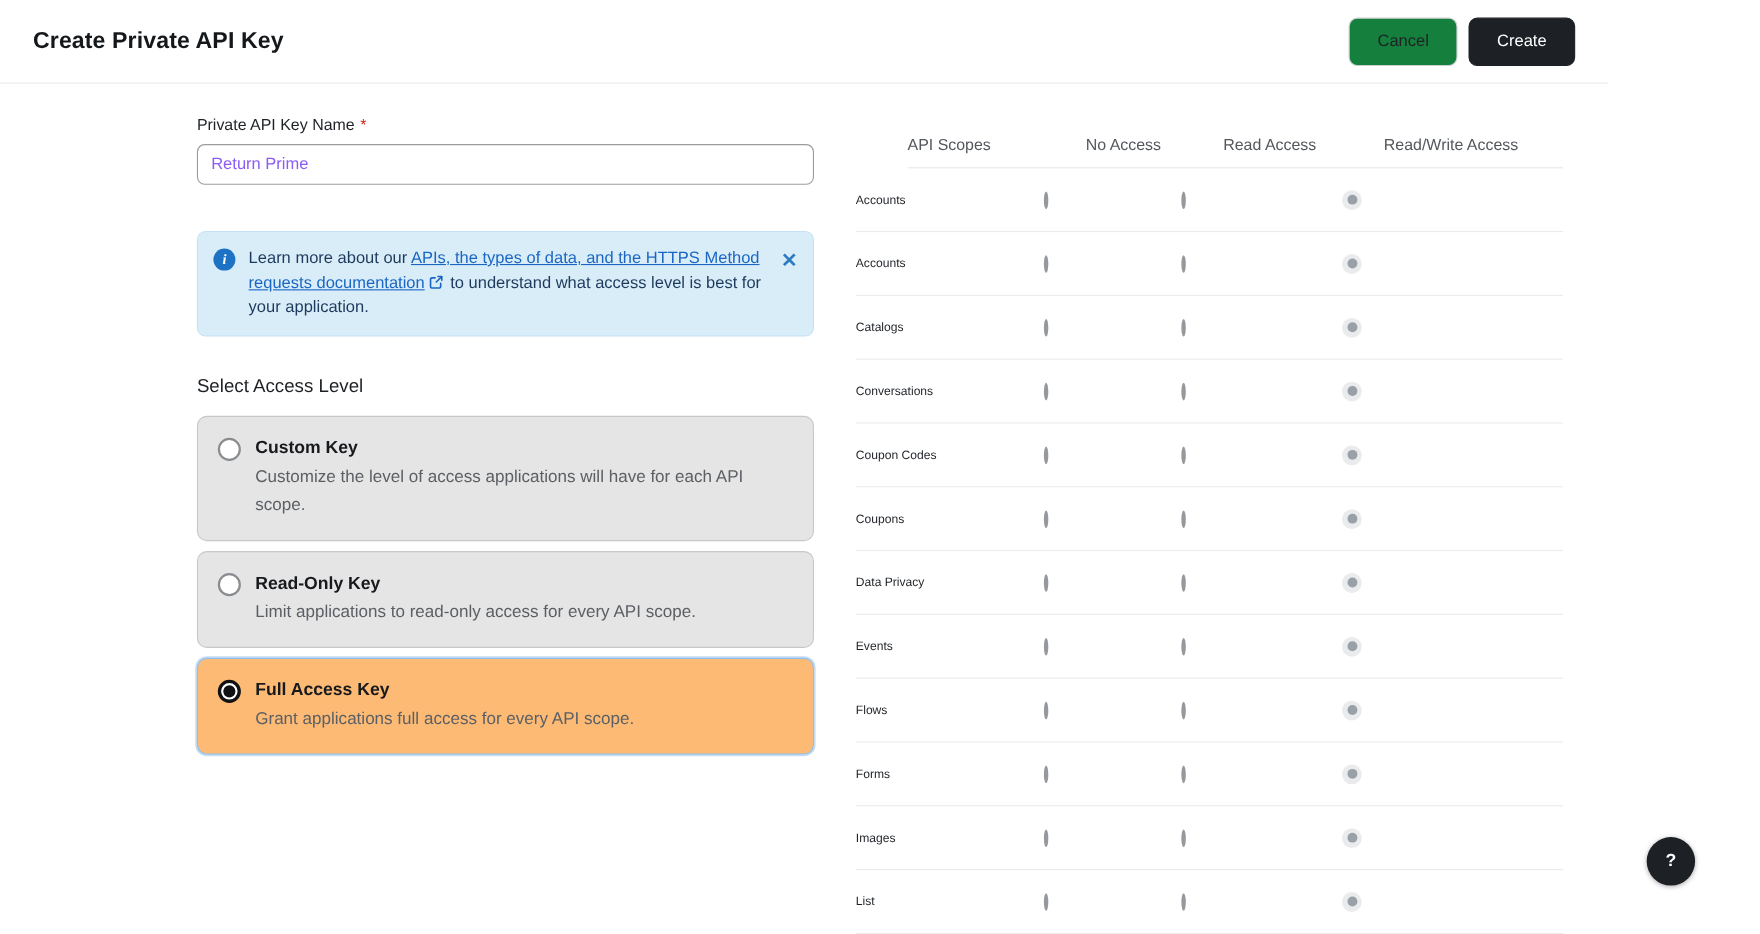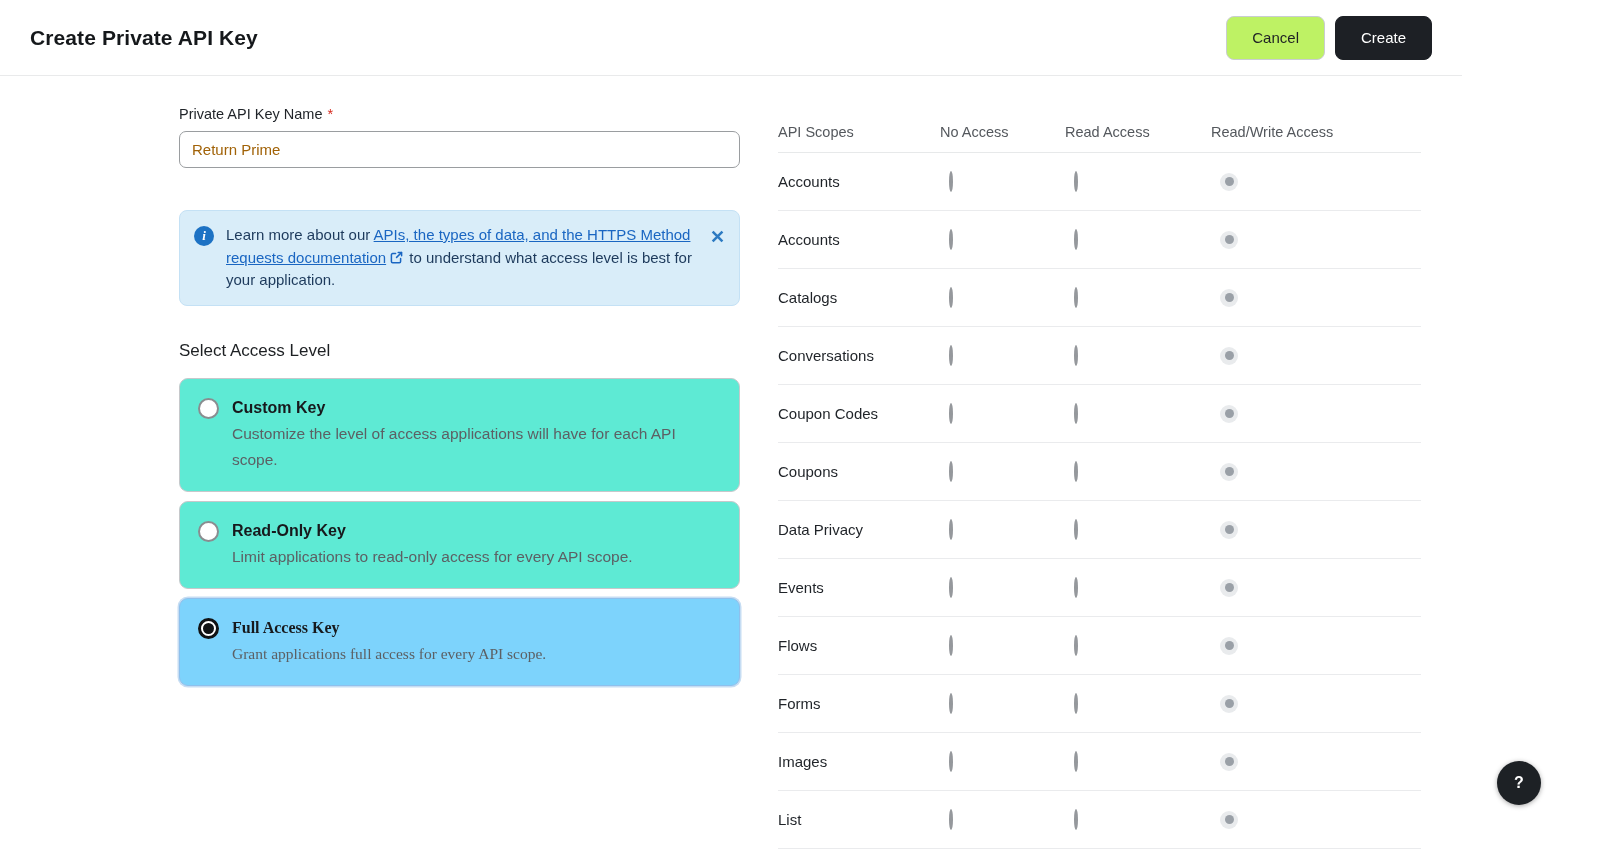--- a/index.html
+++ b/index.html
@@ -7,63 +7,63 @@
     font-family:"Liberation Sans", sans-serif; color:#1f2328; }
 
   
   .topbar { position:absolute; left:0; top:0; width:1462px; height:76px;
     background:#fff; border-bottom:1px solid #e9eaeb; display:flex;
     align-items:center; justify-content:space-between; padding:0 30px; }
   .page-title { font-size:21px; font-weight:600; color:#15181b; letter-spacing:.1px; }
   .topbar-actions { display:flex; gap:10px; }
   .btn { height:44px; padding:0 25px; border-radius:8px; font-size:15px;
     font-weight:500; font-family:inherit; cursor:pointer; }
-  .btn-cancel { background:#bef264; border:1px solid #c9cdd1; color:#1f2124; }
+  .btn-cancel { background:#15803d; border:1px solid #c9cdd1; color:#1f2124; }
   .btn-create { background:#1d2025; border:1px solid #1d2025; color:#fff; }
 
   
   .left-col { position:absolute; left:179px; top:106px; width:561px; }
   .field-label { font-size:14.5px; color:#1f2328; margin-bottom:9px; }
   .req { color:#d62b1f; margin-left:5px; }
   .name-input { width:100%; height:37px; border:1px solid #9a9da0; border-radius:7px;
-    padding:0 12px; font-size:15px; color:#a16207; background:#fff; font-family:inherit; }
+    padding:0 12px; font-size:15px; color:#8b5cf6; background:#fff; font-family:inherit; }
 
   .banner { margin-top:42px; background:#d9edf9; border:1px solid #c4e1f5;
     border-radius:8px; padding:13px 14px; display:flex; align-items:flex-start; }
   .info-icon { width:20px; height:20px; border-radius:50%; background:#1d72c4;
     color:#fff; font-size:13px; font-weight:700; font-style:italic;
     font-family:"Liberation Serif", serif; display:flex; align-items:center;
     justify-content:center; flex-shrink:0; margin-top:2px; }
   .banner-text { margin:0 8px 0 12px; flex:1; font-size:15px; line-height:22.5px; color:#1d3a5c; }
   .banner-text a { color:#1a66c2; text-decoration:underline; cursor:pointer; }
   .ext-icon { vertical-align:-1px; margin:0 2px 0 4px; }
   .banner-close { background:none; border:none; color:#2c7ac2; font-size:18px;
     font-weight:700; line-height:20px; cursor:pointer; margin-top:3px; font-family:inherit; }
 
   .access-heading { margin-top:35px; font-size:17px; font-weight:400; color:#1d2023; }
 
   .options { margin-top:17px; }
   .option-card { border:1px solid #c6c8cb; border-radius:9px; padding:16px 18px 18px 18px;
-    display:flex; gap:13px; margin-bottom:9px; background:#5eead4; cursor:pointer; }
-  .option-card.selected { border:1px solid #8fc0ec; background:#7dd3fc;
-    box-shadow:0 0 0 1.5px #c6ddf3;font-family:Liberation Serif, serif; }
+    display:flex; gap:13px; margin-bottom:9px; background:#e5e5e5; cursor:pointer; }
+  .option-card.selected { border:1px solid #8fc0ec; background:#fdba74;
+    box-shadow:0 0 0 1.5px #c6ddf3; }
   .option-radio { width:21px; height:21px; border-radius:50%; border:2px solid #8a8d90;
     background:#fff; flex-shrink:0; margin-top:3px; position:relative; }
   .option-radio.checked { border:3px solid #101214; }
   .option-radio.checked::after { content:""; position:absolute; inset:2px;
     border-radius:50%; background:#101214; }
   .option-title { font-size:16px; font-weight:700; color:#17191c; line-height:26px; }
   .option-desc { font-size:15.5px; color:#5c6064; line-height:26px; }
 
   
   .scopes { position:absolute; left:778px; top:112px; width:643px; }
   .scopes-header { display:flex; align-items:center; height:41px;
-    border-bottom:1px solid #e7e9ea; font-size:14.5px; color:#54585d; }
+    border-bottom:1px solid #e7e9ea; font-size:14.5px; color:#54585d;margin-left:47px; }
   .scope-row { display:flex; align-items:center; height:58px;
-    border-bottom:1px solid #eaebed; font-size:15px; color:#1f2328; }
+    border-bottom:1px solid #eaebed; font-size:11px; color:#1f2328; }
   .c-scope { width:162px; }
   .c-no { width:125px; }
   .c-read { width:146px; }
   .c-rw { flex:1; }
   .tradio { width:17px; height:17px; border-radius:50%; border:2px solid #95989c;
     background:#f5f5f6; margin-left:9px; cursor:pointer; }
   .tradio-sel { width:18px; height:18px; border-radius:50%; background:#e9ebed;
     margin-left:9px; display:flex; align-items:center; justify-content:center; }
   .tradio-sel .dot { width:9px; height:9px; border-radius:50%; background:#9aa0a7; }
 

